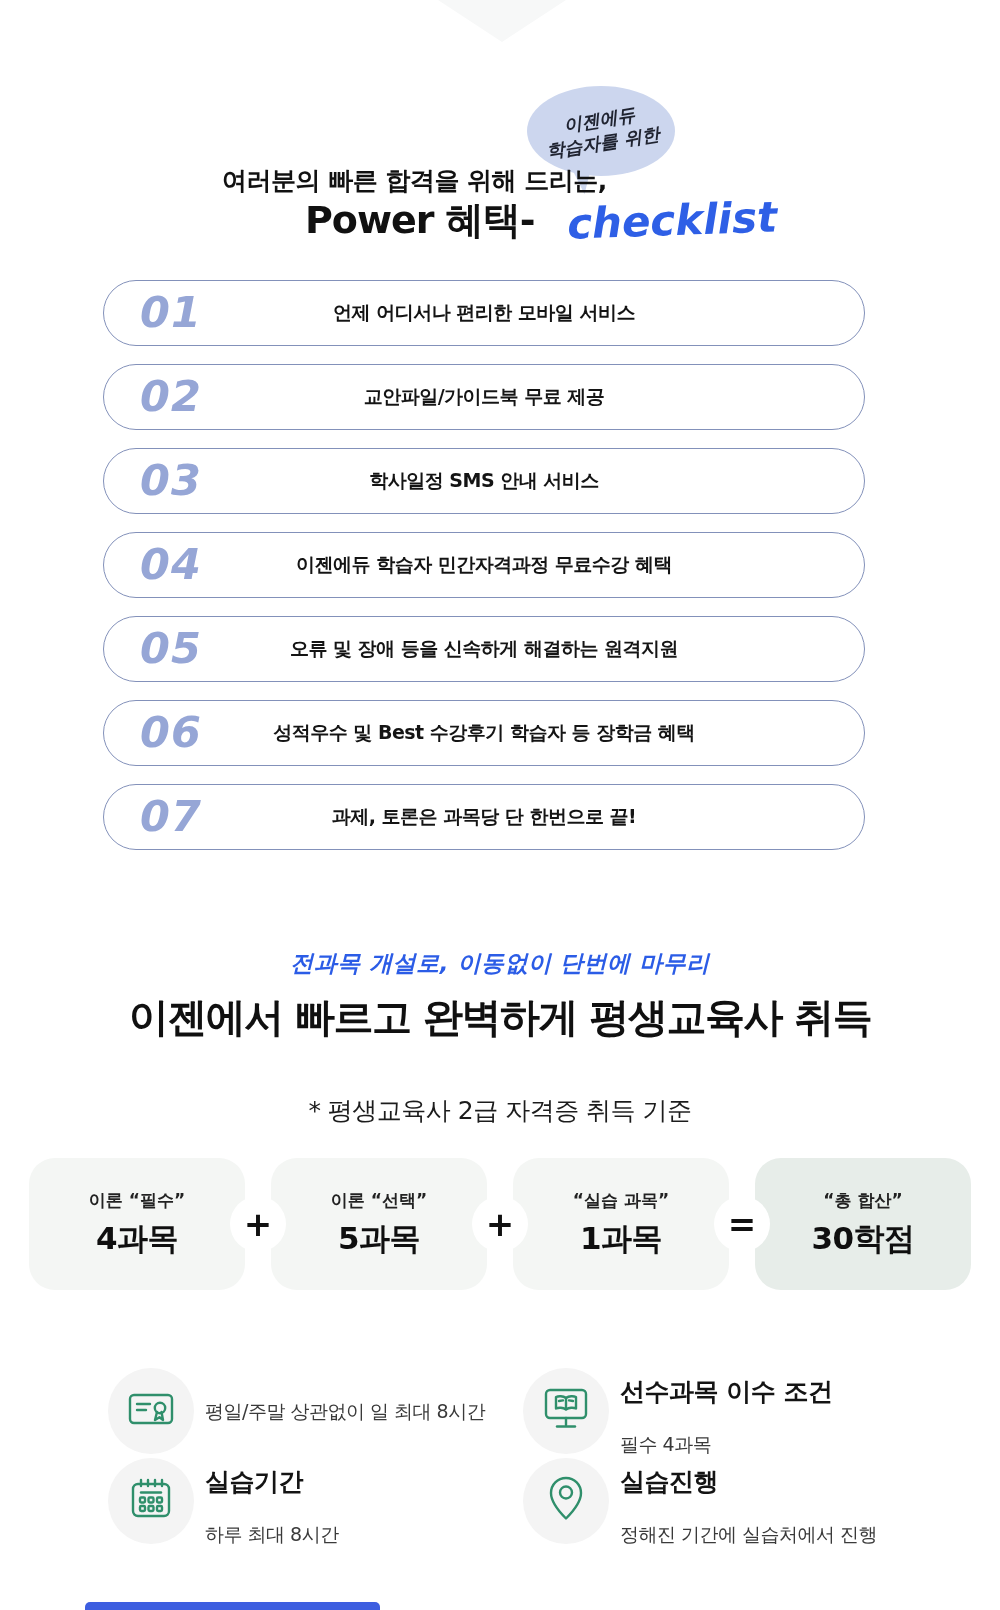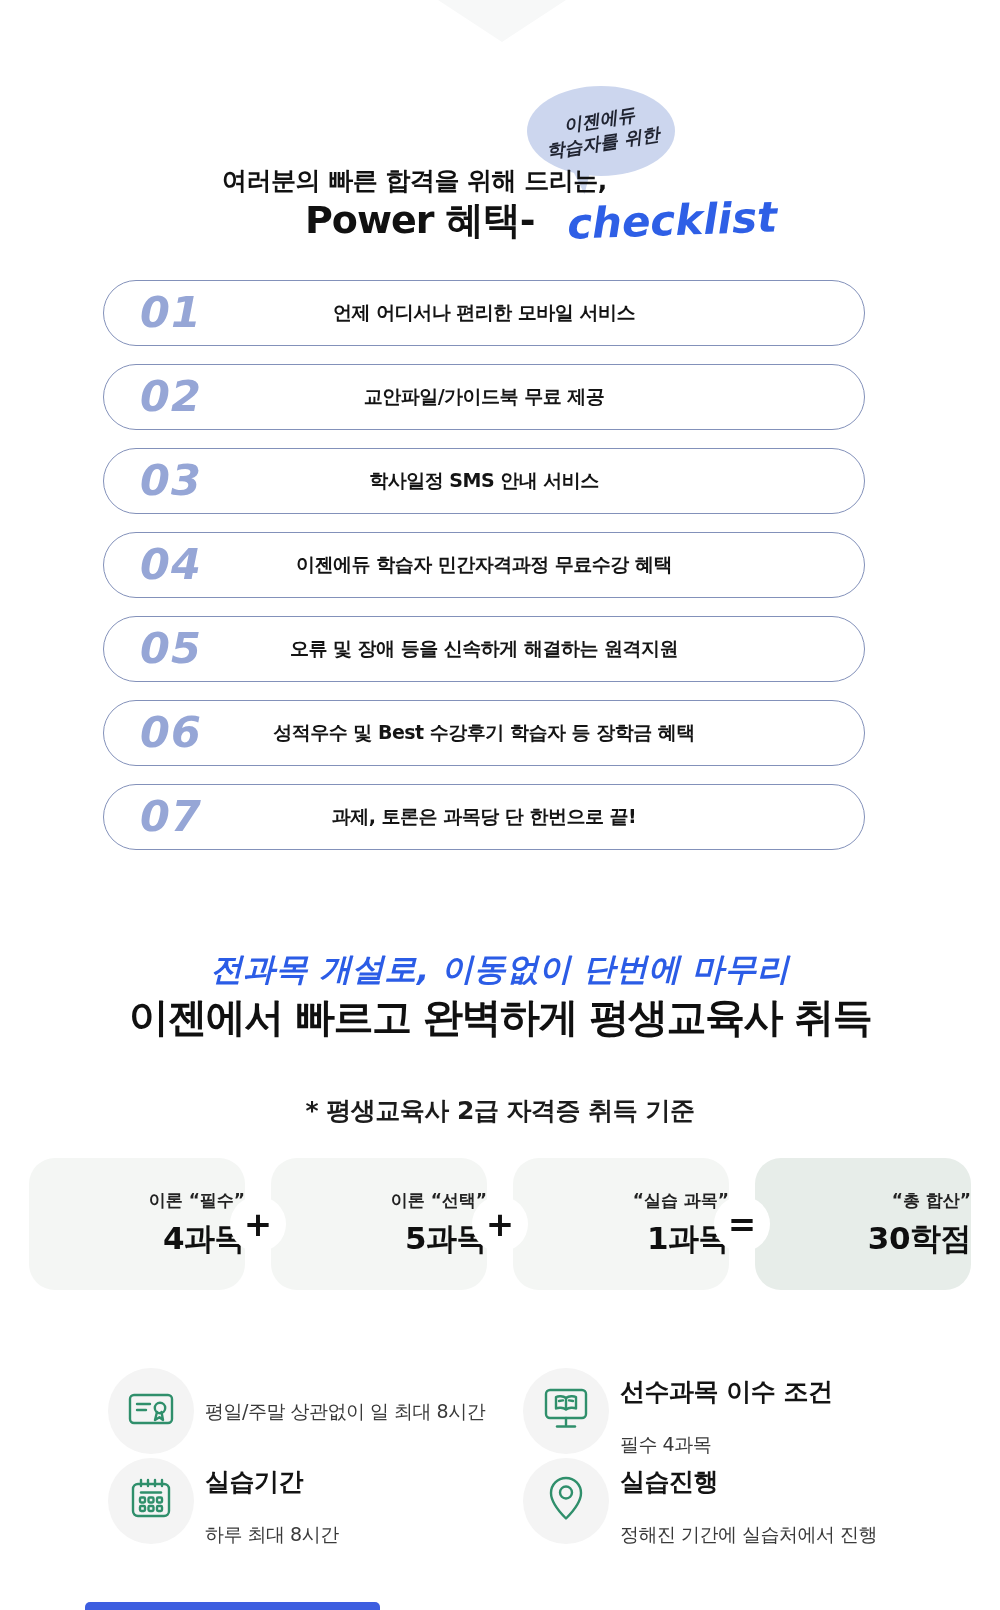--- a/index.html
+++ b/index.html
@@ -52,34 +52,34 @@
     display:flex; align-items:center; justify-content:center;
   }
   .pill-num{
     position:absolute; left:36px; top:50%; transform:translateY(-52%);
     font-size:43px; font-weight:800; font-style:italic; color:#96a6d6; letter-spacing:1px;
   }
   .pill-text{ font-size:19px; font-weight:700; color:#141414; letter-spacing:-0.5px; }
   
   .hand-blue{
     position:absolute; left:0; top:948px; width:100%; text-align:center;
-    font-size:32px; font-weight:700; font-style:italic; color:#2b5ce6; letter-spacing:0.5px;
+    font-size:23px; font-weight:700; font-style:italic; color:#2b5ce6; letter-spacing:0.5px;
   }
   .big-heading{
     position:absolute; left:0; top:990px; width:100%; text-align:center;
     font-size:40px; font-weight:800; color:#101010; letter-spacing:-1.5px;
   }
   .note{
     position:absolute; left:0; top:1094px; width:100%; text-align:center;
-    font-size:25px; font-weight:700; color:#1c1c1c; letter-spacing:-0.5px;
+    font-size:25px; font-weight:400; color:#1c1c1c; letter-spacing:-0.5px;
   }
   
   .fbox{
     position:absolute; top:1158px; width:216px; height:132px; border-radius:26px;
-    background:#f4f6f4; display:flex; flex-direction:column; align-items:flex-end; justify-content:center;
+    background:#f4f6f4; display:flex; flex-direction:column; align-items:center; justify-content:center;
   }
   .fbox.green{ background:#e7ede9; }
   .fbox .flabel{ font-size:17px; font-weight:600; color:#222; margin-bottom:6px; }
   .fbox .fvalue{ font-size:31px; font-weight:800; color:#0f0f0f; letter-spacing:-0.5px; }
   .fbox1{ left:29px; } .fbox2{ left:271px; } .fbox3{ left:513px; } .fbox4{ left:755px; }
   .op-circle{
     position:absolute; top:1196px; width:56px; height:56px; border-radius:50%; background:#fff;
     display:flex; align-items:center; justify-content:center;
     font-size:34px; font-weight:700; color:#111;
   }

